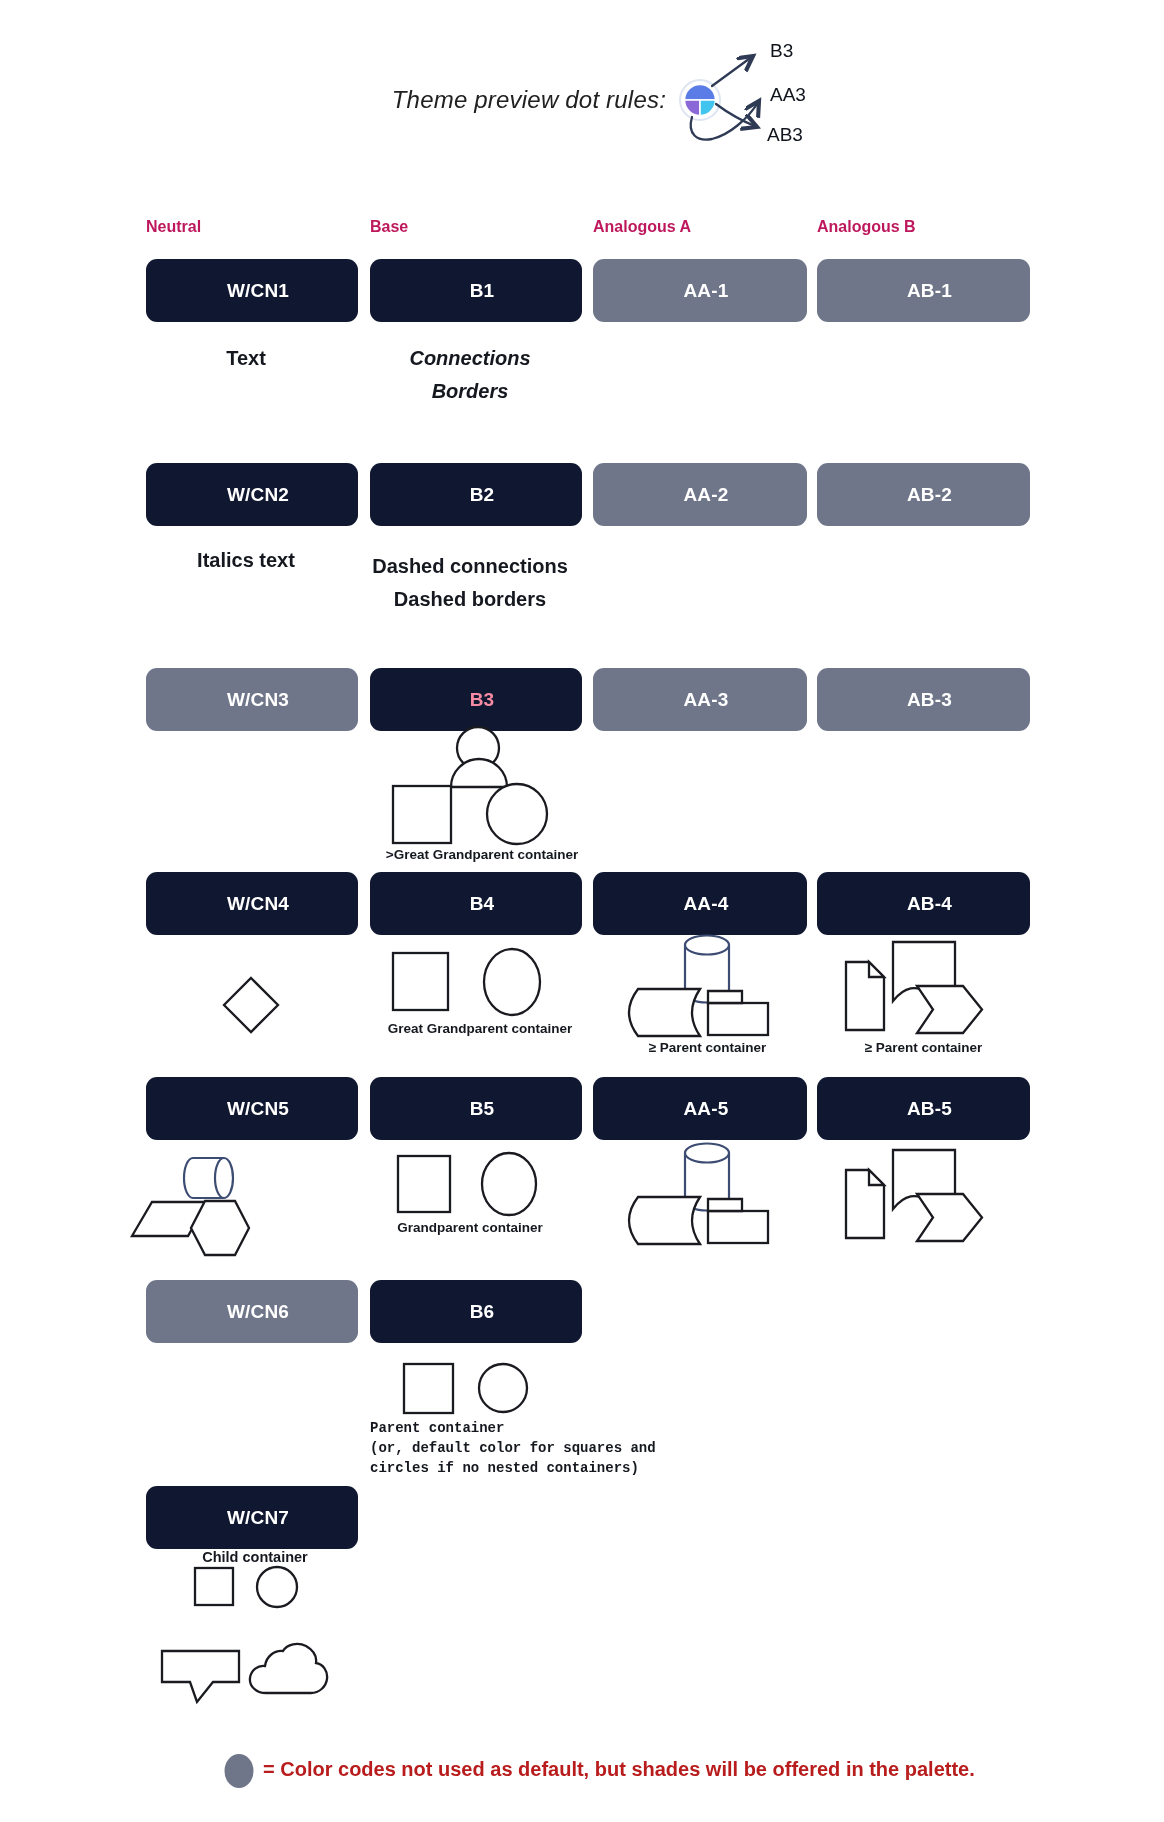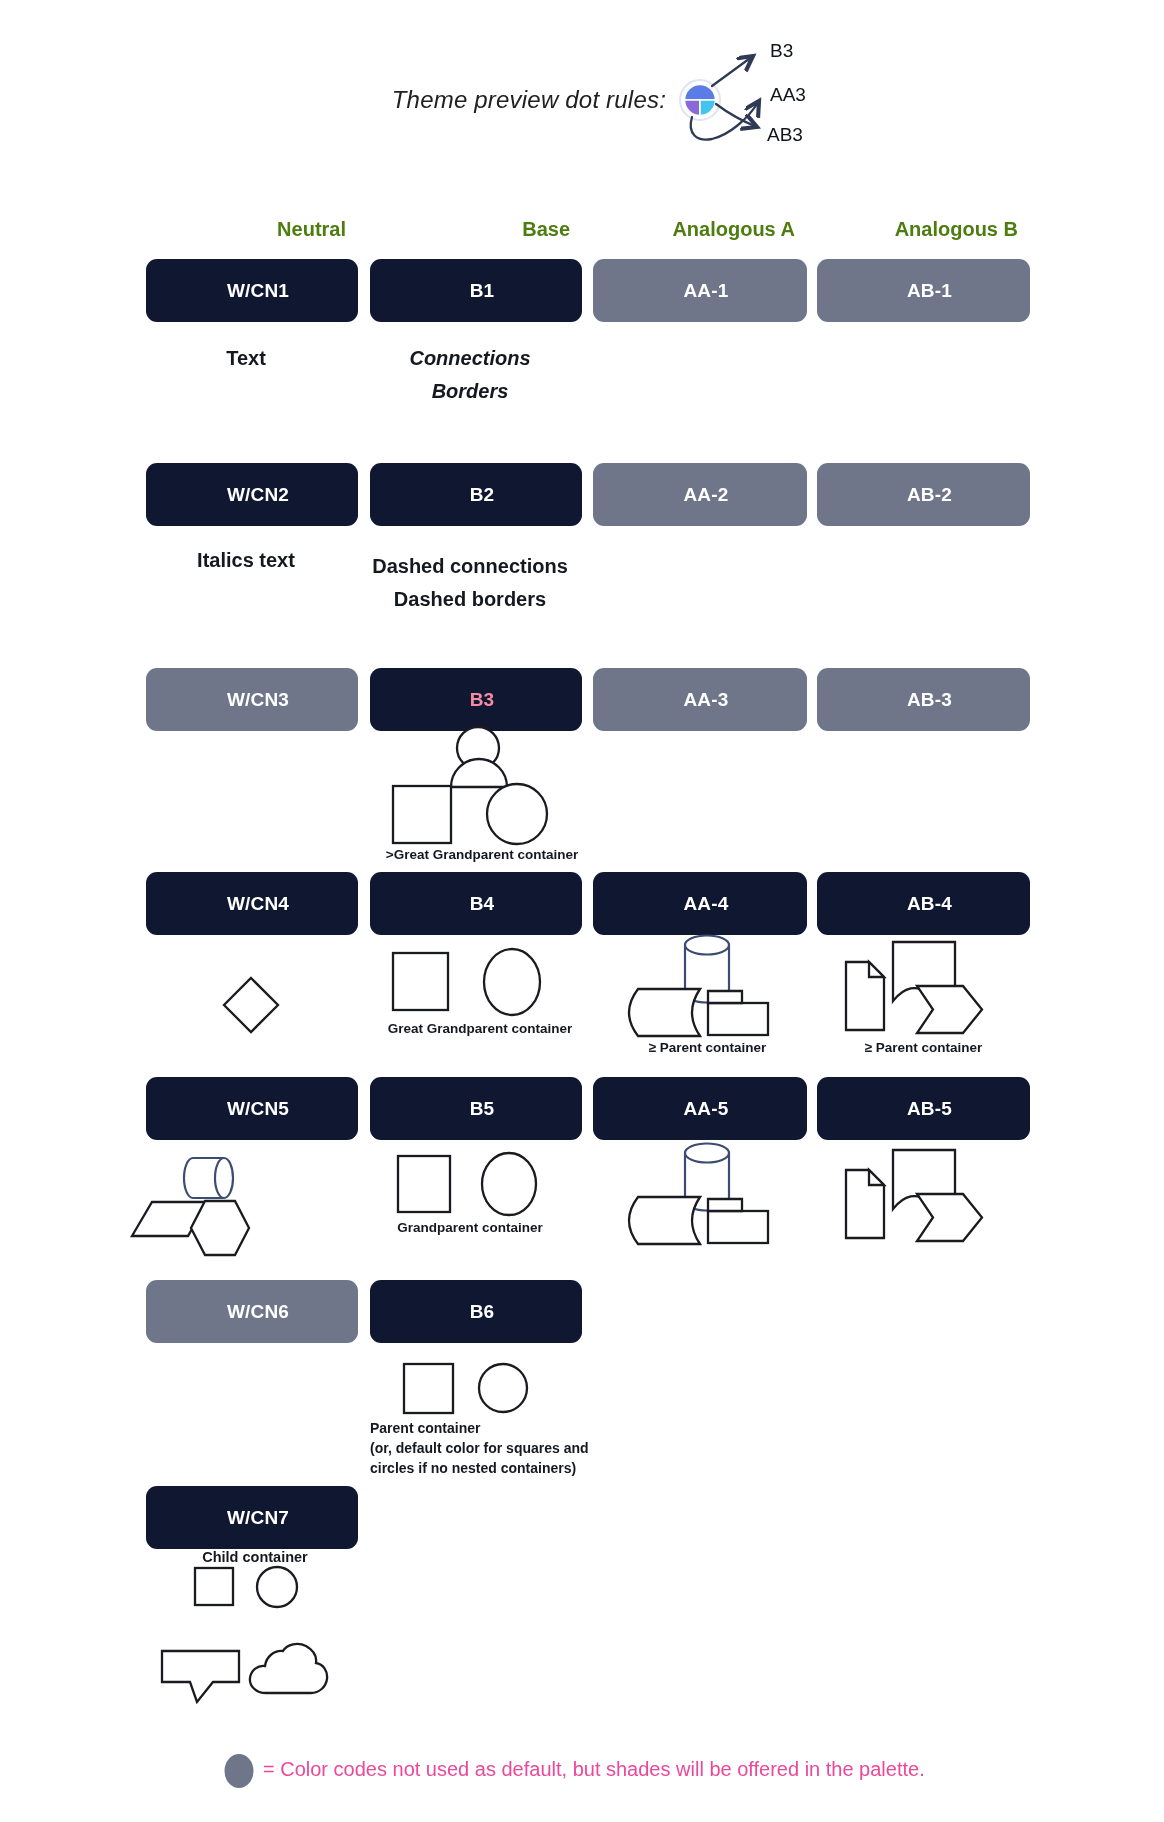--- a/index.html
+++ b/index.html
@@ -12,42 +12,42 @@
     font-size:24px;font-weight:500;color:#212121;letter-spacing:.2px;font-style:italic;}
   .dot-label{position:absolute;font-size:19px;font-weight:500;color:#10141c;}
   #lbl-b3{left:770px;top:40px;}
   #lbl-aa3{left:770px;top:84px;}
   #lbl-ab3{left:767px;top:124px;}
   
   .c1{left:146px;width:200px;} .c2{left:370px;width:200px;}
   .c3{left:593px;width:202px;} .c4{left:817px;width:201px;}
   .r1{top:259px;} .r2{top:463px;} .r3{top:668px;text-align:right;} .r4{top:872px;}
   .r5{top:1077px;} .r6{top:1280px;} .r7{top:1486px;}
-  .col-header{position:absolute;top:218px;text-align:right;font-size:20px;font-weight:700;color:#4d7c0f;}
+  .col-header{position:absolute;top:218px;text-align:left;font-size:16px;font-weight:700;color:#be185d;}
   .swatch{position:absolute;height:63px;border-radius:11px;display:flex;align-items:center;justify-content:center;
     color:#ffffff;font-size:19px;font-weight:700;letter-spacing:.2px;padding-left:12px;}
   .dark{background:#101730;} .gray{background:#6f7689;}
   .pink{color:#f78ba3;}
   
   .ann{position:absolute;font-weight:700;color:#15181f;white-space:pre-line;text-align:center;}
   .ann.big{font-size:20px;line-height:33px;}
   .ann.small{font-size:13.5px;line-height:19.5px;}
   #ann-neutral1{left:146px;width:200px;top:342px;}
   #ann-base1{left:370px;width:200px;top:342px;font-style:italic;}
   #ann-neutral2{left:146px;width:200px;top:544px;}
   #ann-base2{left:348px;width:244px;top:550px;}
   #ann-base3{left:362px;width:240px;top:845px;}
   #ann-base4{left:368px;width:224px;top:1019px;}
   #ann-aa4{left:600px;width:215px;top:1038px;}
   #ann-ab4{left:816px;width:215px;top:1038px;}
   #ann-base5{left:370px;width:200px;top:1218px;}
-  #ann-base6{left:370px;width:310px;top:1418px;text-align:left;font-size:14px;line-height:20px;}
+  #ann-base6{left:370px;width:310px;top:1418px;text-align:left;font-size:14px;line-height:20px;font-family:Liberation Mono, monospace;}
   #ann-neutral7{left:172px;width:166px;top:1548px;font-size:14.5px;}
   
-  #legend-text{position:absolute;left:263px;top:1758px;font-size:20px;font-weight:400;color:#ec4899;}
+  #legend-text{position:absolute;left:263px;top:1758px;font-size:20px;font-weight:700;color:#b91c1c;}
   
   #shape-layer{position:absolute;left:0;top:0;pointer-events:none;}
   .ink{stroke:#1a1b20;stroke-width:2.3;fill:#ffffff;}
   .navy{stroke:#3c4c72;stroke-width:2.2;fill:#ffffff;}
   .arrow{stroke:#2f3b55;stroke-width:2.3;fill:none;stroke-linecap:round;}
 </style>
 </head>
 <body>
 
 <div id="canvas">

